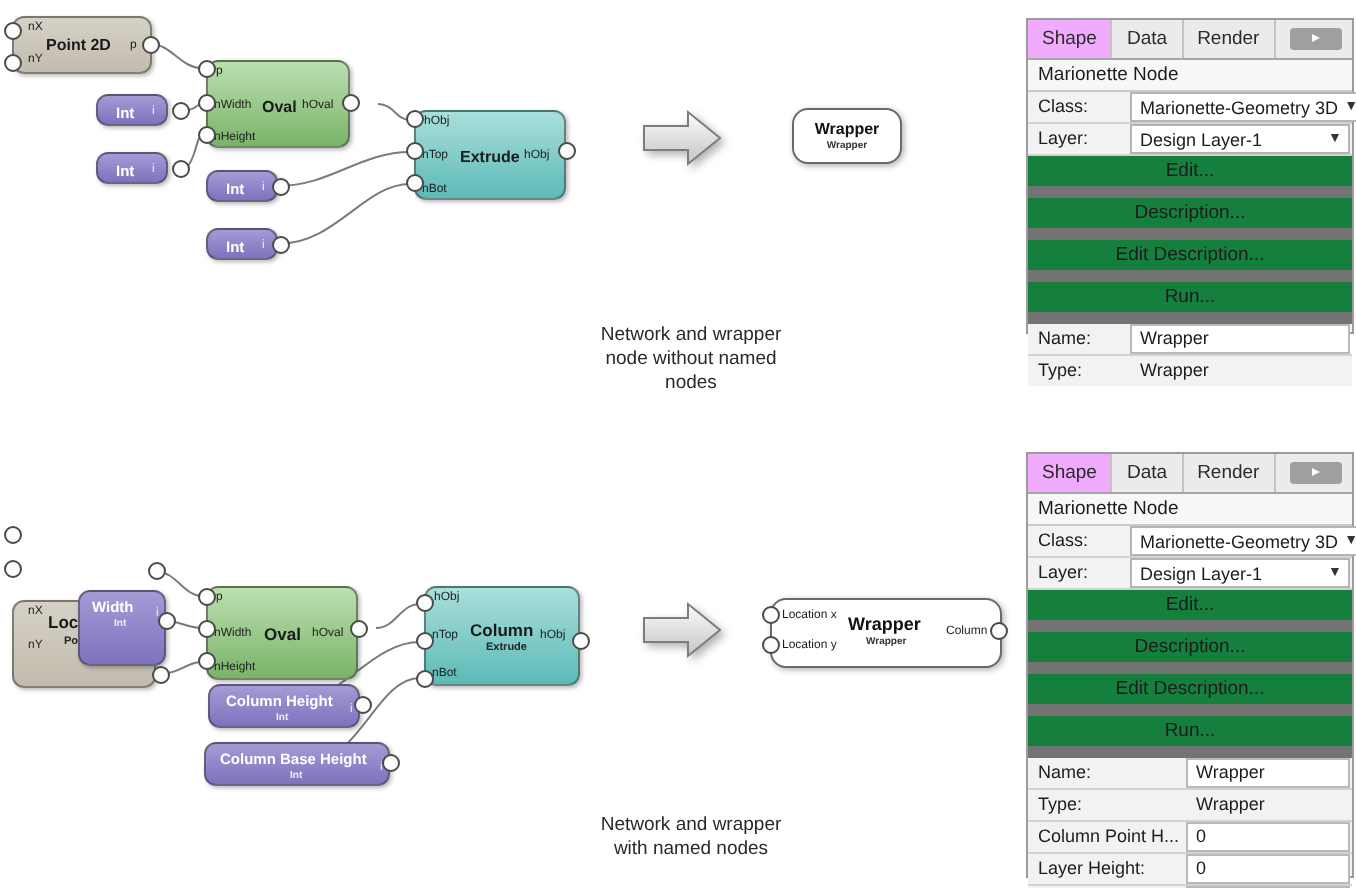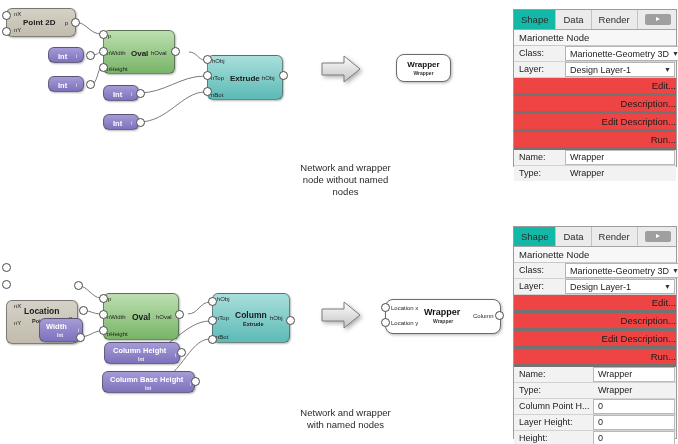--- a/index.html
+++ b/index.html
@@ -59,21 +59,21 @@
     position:absolute;box-sizing:border-box;
     background:#f2f2f2;border:1px solid #9b9b9b;
     font-size:9px;color:#1c1c1c;
   }
   .tabbar{display:flex;align-items:stretch;height:19px;
     background:#ebebeb;border-bottom:1px solid #a6a6a6;position:relative;}
   .tab{
     display:flex;align-items:center;padding:0 7px;font-size:9.5px;
     color:#2b2b2b;border-right:1px solid #c3c3c3;
   }
-  .tab.active{background:#14b8a6;}
+  .tab.active{background:#f0abfc;}
   .tabspacer{flex:1;}
   .tabmore{
     width:26px;height:11px;align-self:center;margin-right:5px;
     background:#9f9f9f;border-radius:2px;position:relative;
   }
   .tabmore:after{
     content:"";position:absolute;left:11px;top:3px;
     border-left:4px solid #fff;border-top:2.5px solid transparent;
     border-bottom:2.5px solid transparent;
   }
@@ -89,22 +89,22 @@
   .combo{
     flex:1;display:flex;align-items:center;background:#ffffff;
     border:1px solid #b4b4b4;margin:0 1px 0 0;padding-left:4px;font-size:9px;
     position:relative;
   }
   .combo .cv{flex:1;white-space:nowrap;overflow:hidden;}
   .caret{
     width:13px;text-align:center;color:#333;font-size:7px;line-height:13px;
   }
   .btnrow{
-    height:15px;line-height:15px;text-align:right;background:#ef4444;
-    border-bottom:3px solid #737373;font-size:9.5px;color:#1c1c1c;
+    height:15px;line-height:15px;text-align:center;background:#15803d;
+    border-bottom:6px solid #737373;font-size:9.5px;color:#1c1c1c;
   }
   .val{flex:1;line-height:15px;padding-left:5px;background:#f2f2f2;font-size:9px;}
   .valbox{
     flex:1;background:#ffffff;border:1px solid #b9b9b9;
     line-height:13px;padding-left:4px;font-size:9px;margin:0 1px 0 0;
   }
 </style>
 </head>
 <body>
 
@@ -243,21 +243,21 @@
       <span class="port-lbl" style="left:4px;top:2px;">hObj</span>
       <span class="port-lbl" style="left:3px;top:21px;">nTop</span>
       <span class="port-lbl" style="left:3px;top:40px;">nBot</span>
       <span class="port-lbl" style="left:57px;top:21px;">hObj</span>
     </div>
     <div class="port" style="left:208px;top:42px;"></div>
     <div class="port" style="left:208px;top:61px;"></div>
     <div class="port" style="left:208px;top:80px;"></div>
     <div class="port" style="left:286px;top:61px;"></div>
 
-    <div class="node n-int" style="left:39px;top:63px;width:44px;height:24px;">
+    <div class="node n-int" style="left:39px;top:40px;width:44px;height:38px;">
       <span class="ttl" style="left:6px;top:3px;font-size:7.5px;color:#fff;">Width</span>
       <span class="sub" style="left:17px;top:13px;font-size:5px;color:#f0f0f0;">Int</span>
       <span class="port-lbl" style="left:38px;top:8px;color:#eee;">i</span>
     </div>
     <div class="port" style="left:79px;top:51px;"></div>
 
     <div class="port" style="left:76px;top:78px;"></div>
 
     <div class="node n-int" style="left:104px;top:87px;width:76px;height:22px;">
       <span class="ttl" style="left:8px;top:3px;font-size:7.5px;color:#fff;">Column Height</span>

